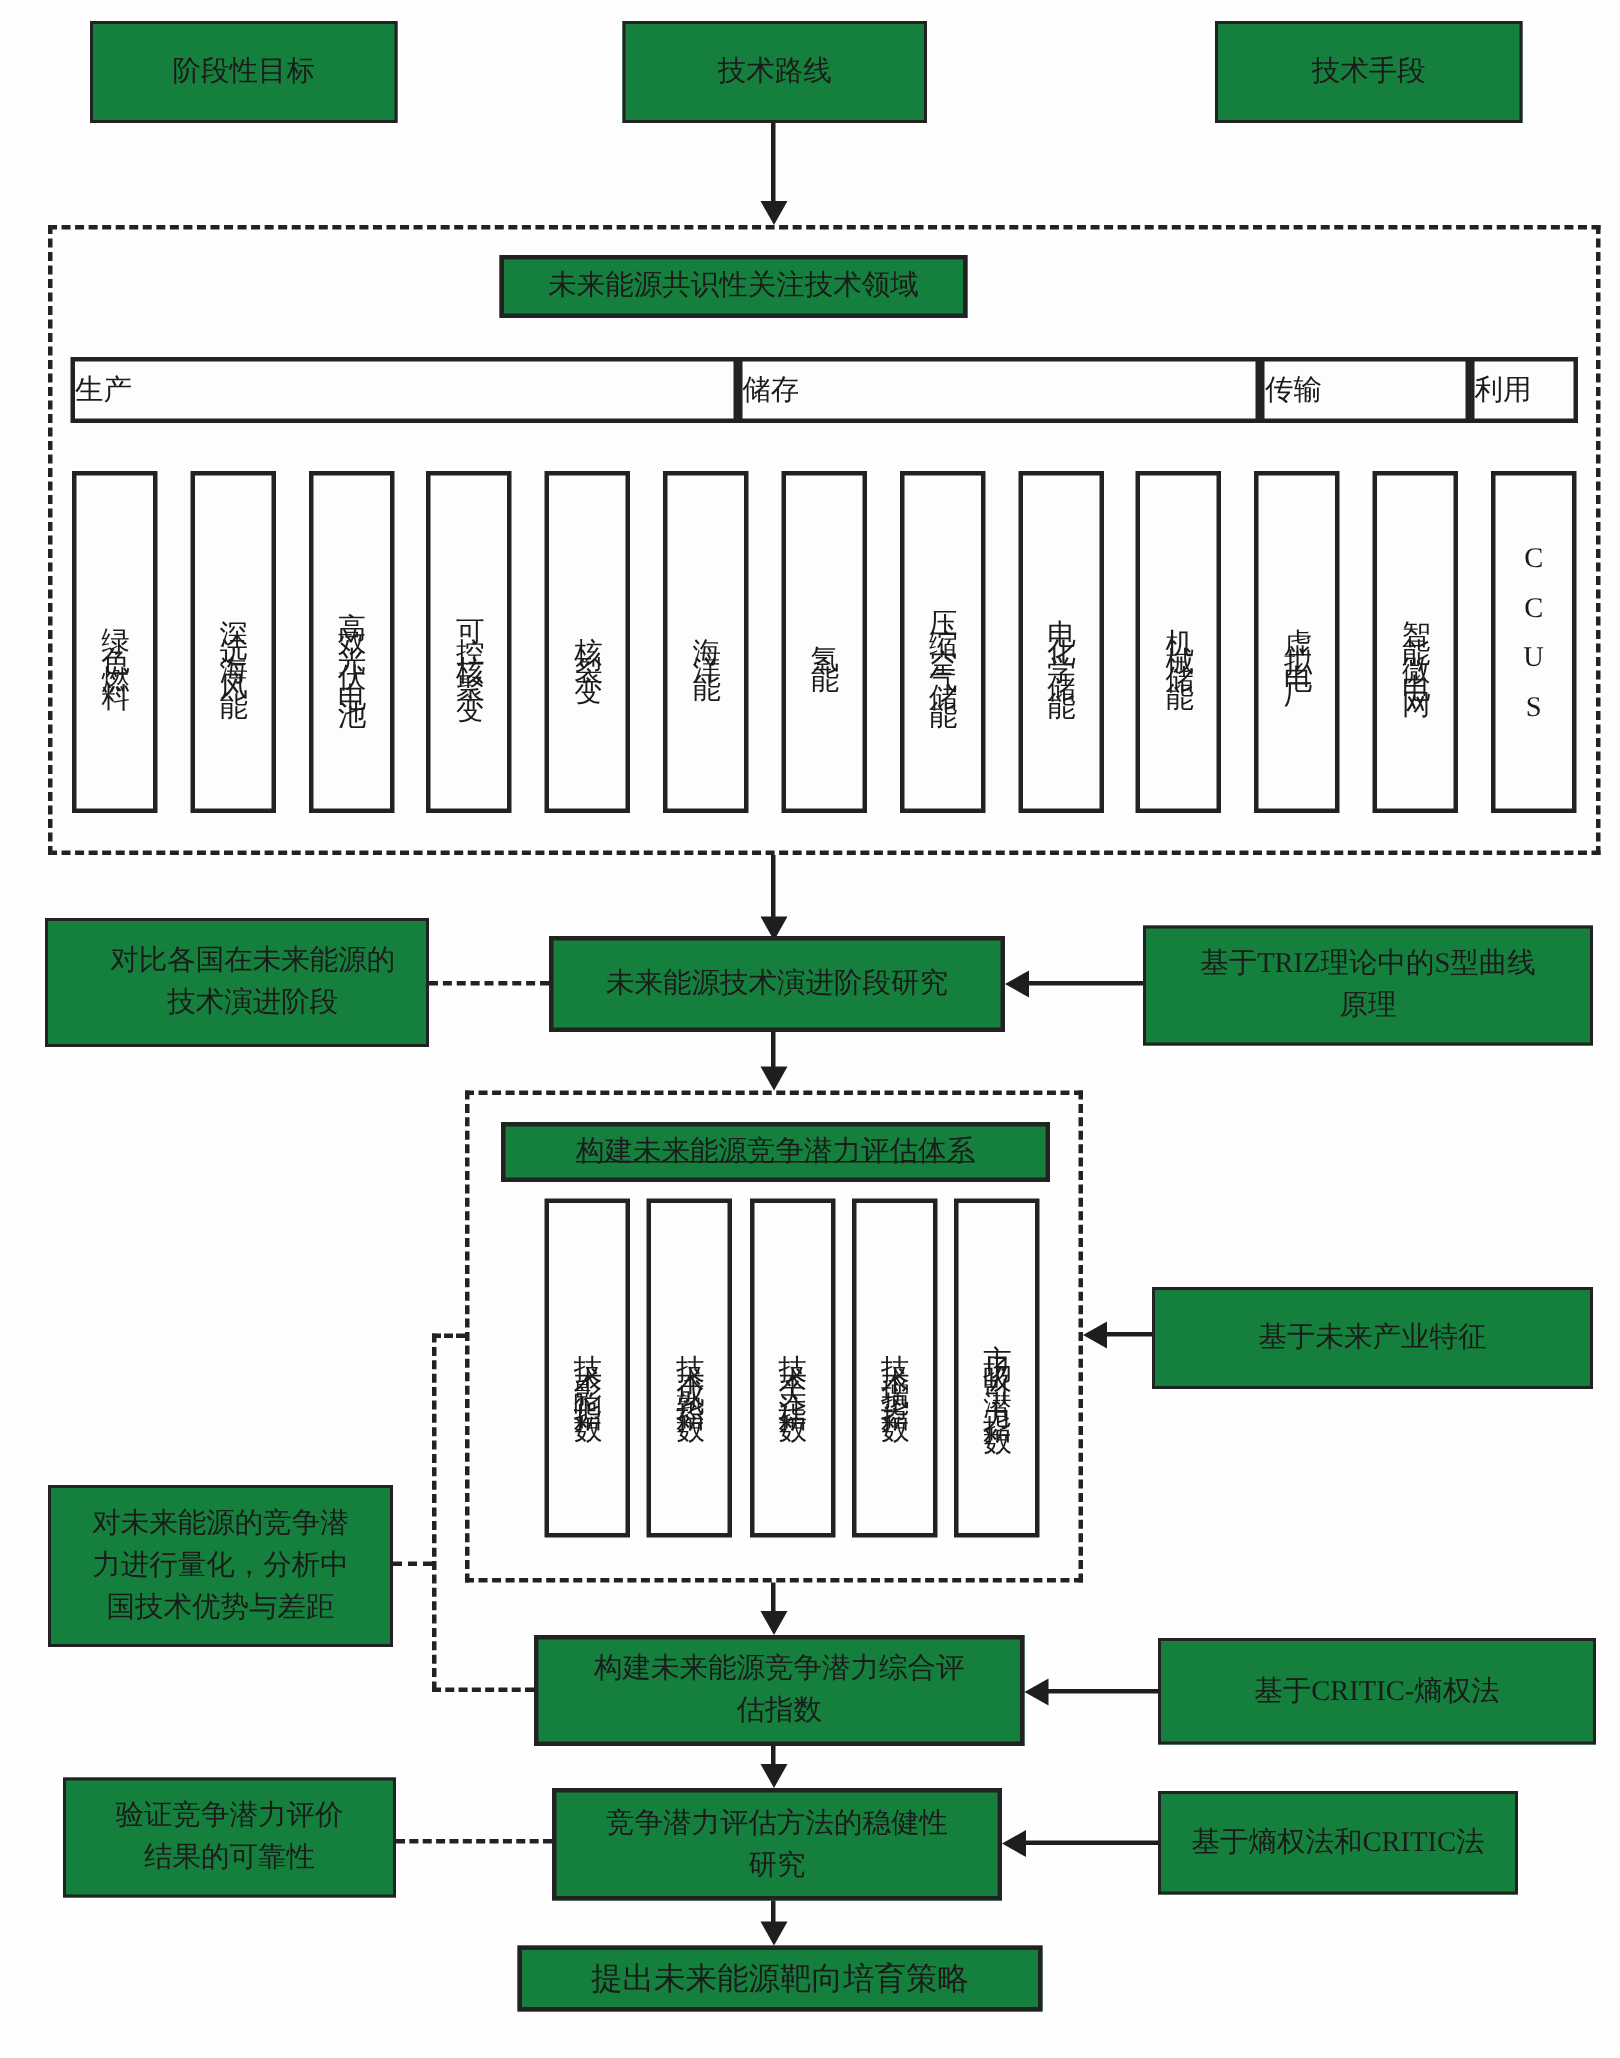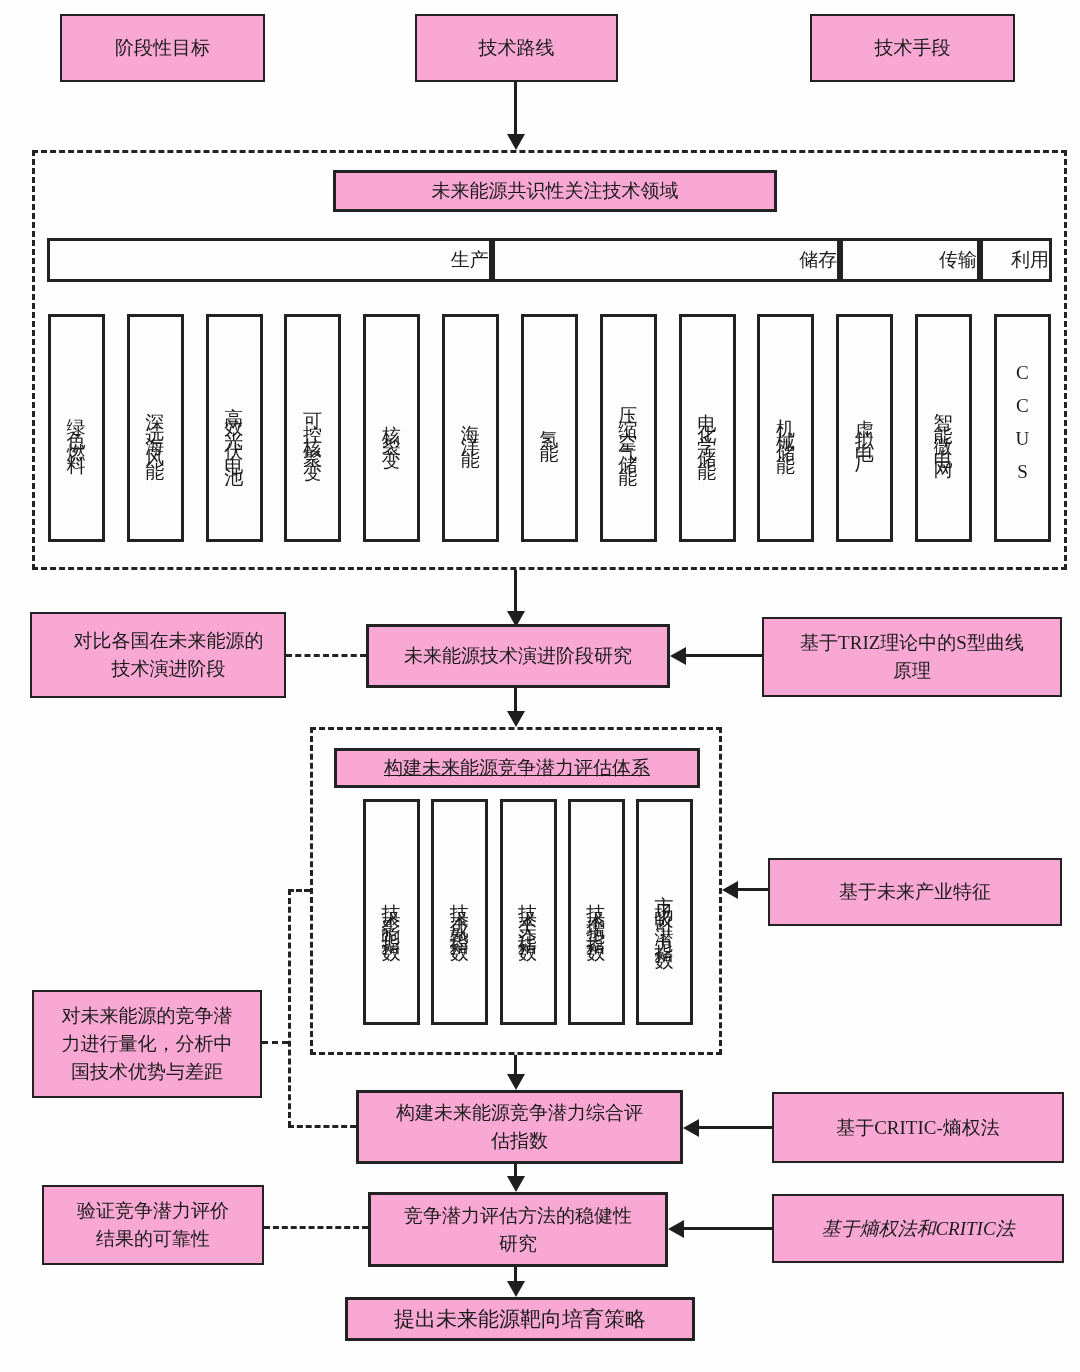--- a/index.html
+++ b/index.html
@@ -3,21 +3,21 @@
 <meta charset="utf-8">
 <style>
   html,body { margin:0; padding:0; background:#ffffff; }
   #canvas {
     position:relative; width:1080px; height:1372px;
     background:#fefefe; overflow:hidden;
     font-family:"Liberation Serif","DejaVu Serif",serif;
     color:#1b1b1b;
   }
   .box {
-    position:absolute; background:#f9a8d4; border:2px solid #222;
+    position:absolute; background:#15803d; border:2px solid #222;
     display:flex; flex-direction:column; align-items:center; justify-content:center;
     text-align:center; font-size:19px; line-height:28px; box-sizing:border-box;
   }
   .bold { border-width:3px; }
   .dashedbox {
     position:absolute; border:3px dashed #222; box-sizing:border-box; background:transparent;
   }
   .vtext {
     writing-mode:vertical-rl; text-orientation:upright;
     font-size:19px; letter-spacing:12px; line-height:1;
@@ -41,25 +41,25 @@
   .dash-v { position:absolute; border-left:3px dashed #222; width:0; }
 
   
   #goal-box   { left:60px;  top:14px; width:205px; height:68px; }
   #route-box  { left:415px; top:14px; width:203px; height:68px; }
   #means-box  { left:810px; top:14px; width:205px; height:68px; }
   #a-route    { left:514px; top:82px;  height:53px; }
 
   
   #consensus  { left:32px; top:150px; width:1035px; height:420px; }
-  #consensus-title { left:333px; top:170px; width:444px; height:42px; }
+  #consensus-title { left:333px; top:170px; width:312px; height:42px; }
   #cat-row { position:absolute; left:47px; top:238px; width:1005px; height:44px;
              display:flex; justify-content:space-between; }
   .cat { position:relative; background:#fdfdfd; border:3px solid #222; box-sizing:border-box;
-         display:flex; align-items:center; justify-content:flex-end; font-size:19px; }
+         display:flex; align-items:center; justify-content:flex-start; font-size:19px; }
   #cat-production   { width:452px; }
   #cat-storage      { width:354px; }
   #cat-transmission { width:142px; }
   #cat-utilization  { width:73px; }
   #col-row { position:absolute; left:48px; top:314px; width:1003px; height:228px;
              display:flex; justify-content:space-between; }
   .tech-col { position:relative; width:57px; height:228px; background:#fdfdfd;
               border:3px solid #222; box-sizing:border-box;
               display:flex; align-items:center; justify-content:center; }
   #a-consensus { left:514px; top:570px; height:42px; }
@@ -93,21 +93,21 @@
 
   
   #composite-box { left:356px; top:1090px; width:327px; height:74px; }
   #critic-box    { left:772px; top:1092px; width:292px; height:71px; }
   #h-critic      { left:698px; top:1126px; width:74px; }
   #a-composite   { left:514px; top:1164px; height:13px; }
 
   
   #verify-box  { left:42px;  top:1185px; width:222px; height:80px; }
   #robust-box  { left:368px; top:1192px; width:300px; height:75px; }
-  #entropy-box { left:772px; top:1194px; width:292px; height:69px;font-style:italic; }
+  #entropy-box { left:772px; top:1194px; width:240px; height:69px; }
   #d-verify    { left:264px; top:1226px; width:104px; }
   #h-entropy   { left:683px; top:1227px; width:89px; }
   #a-robust    { left:514px; top:1267px; height:15px; }
 
   
   #strategy-box { left:345px; top:1297px; width:350px; height:44px; font-size:21px; }
 </style>
 </head>
 <body>
 

